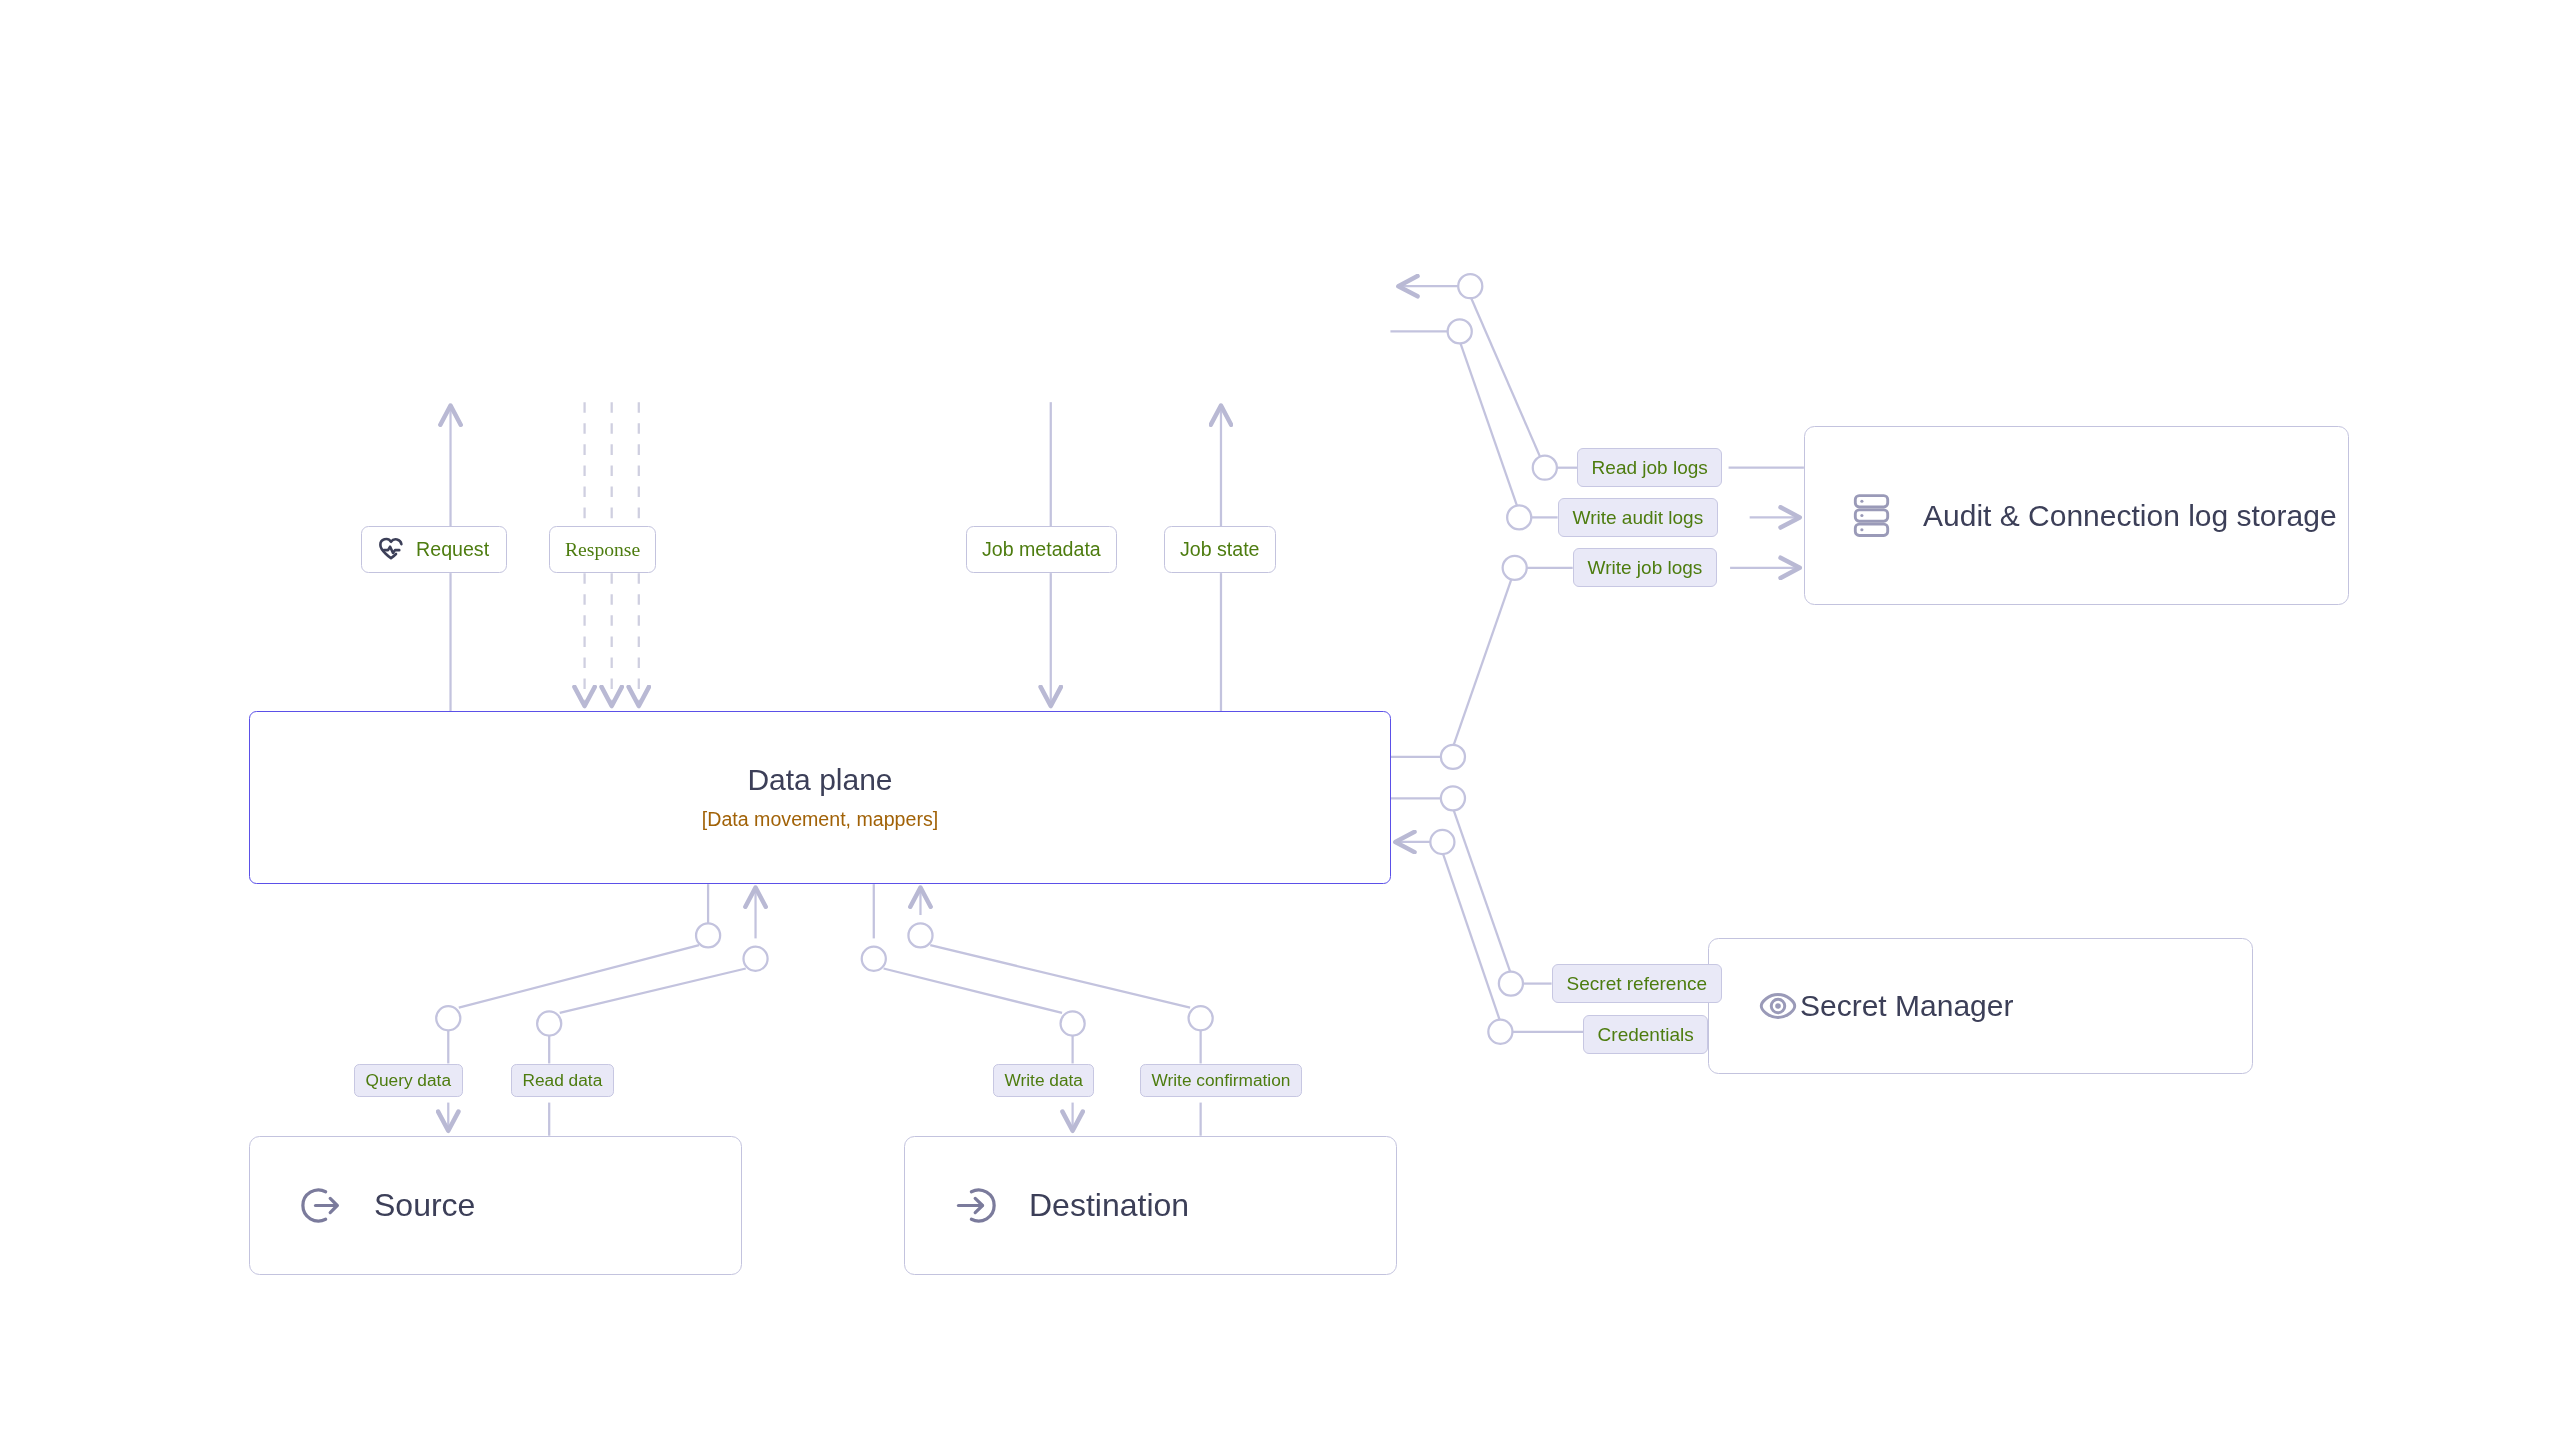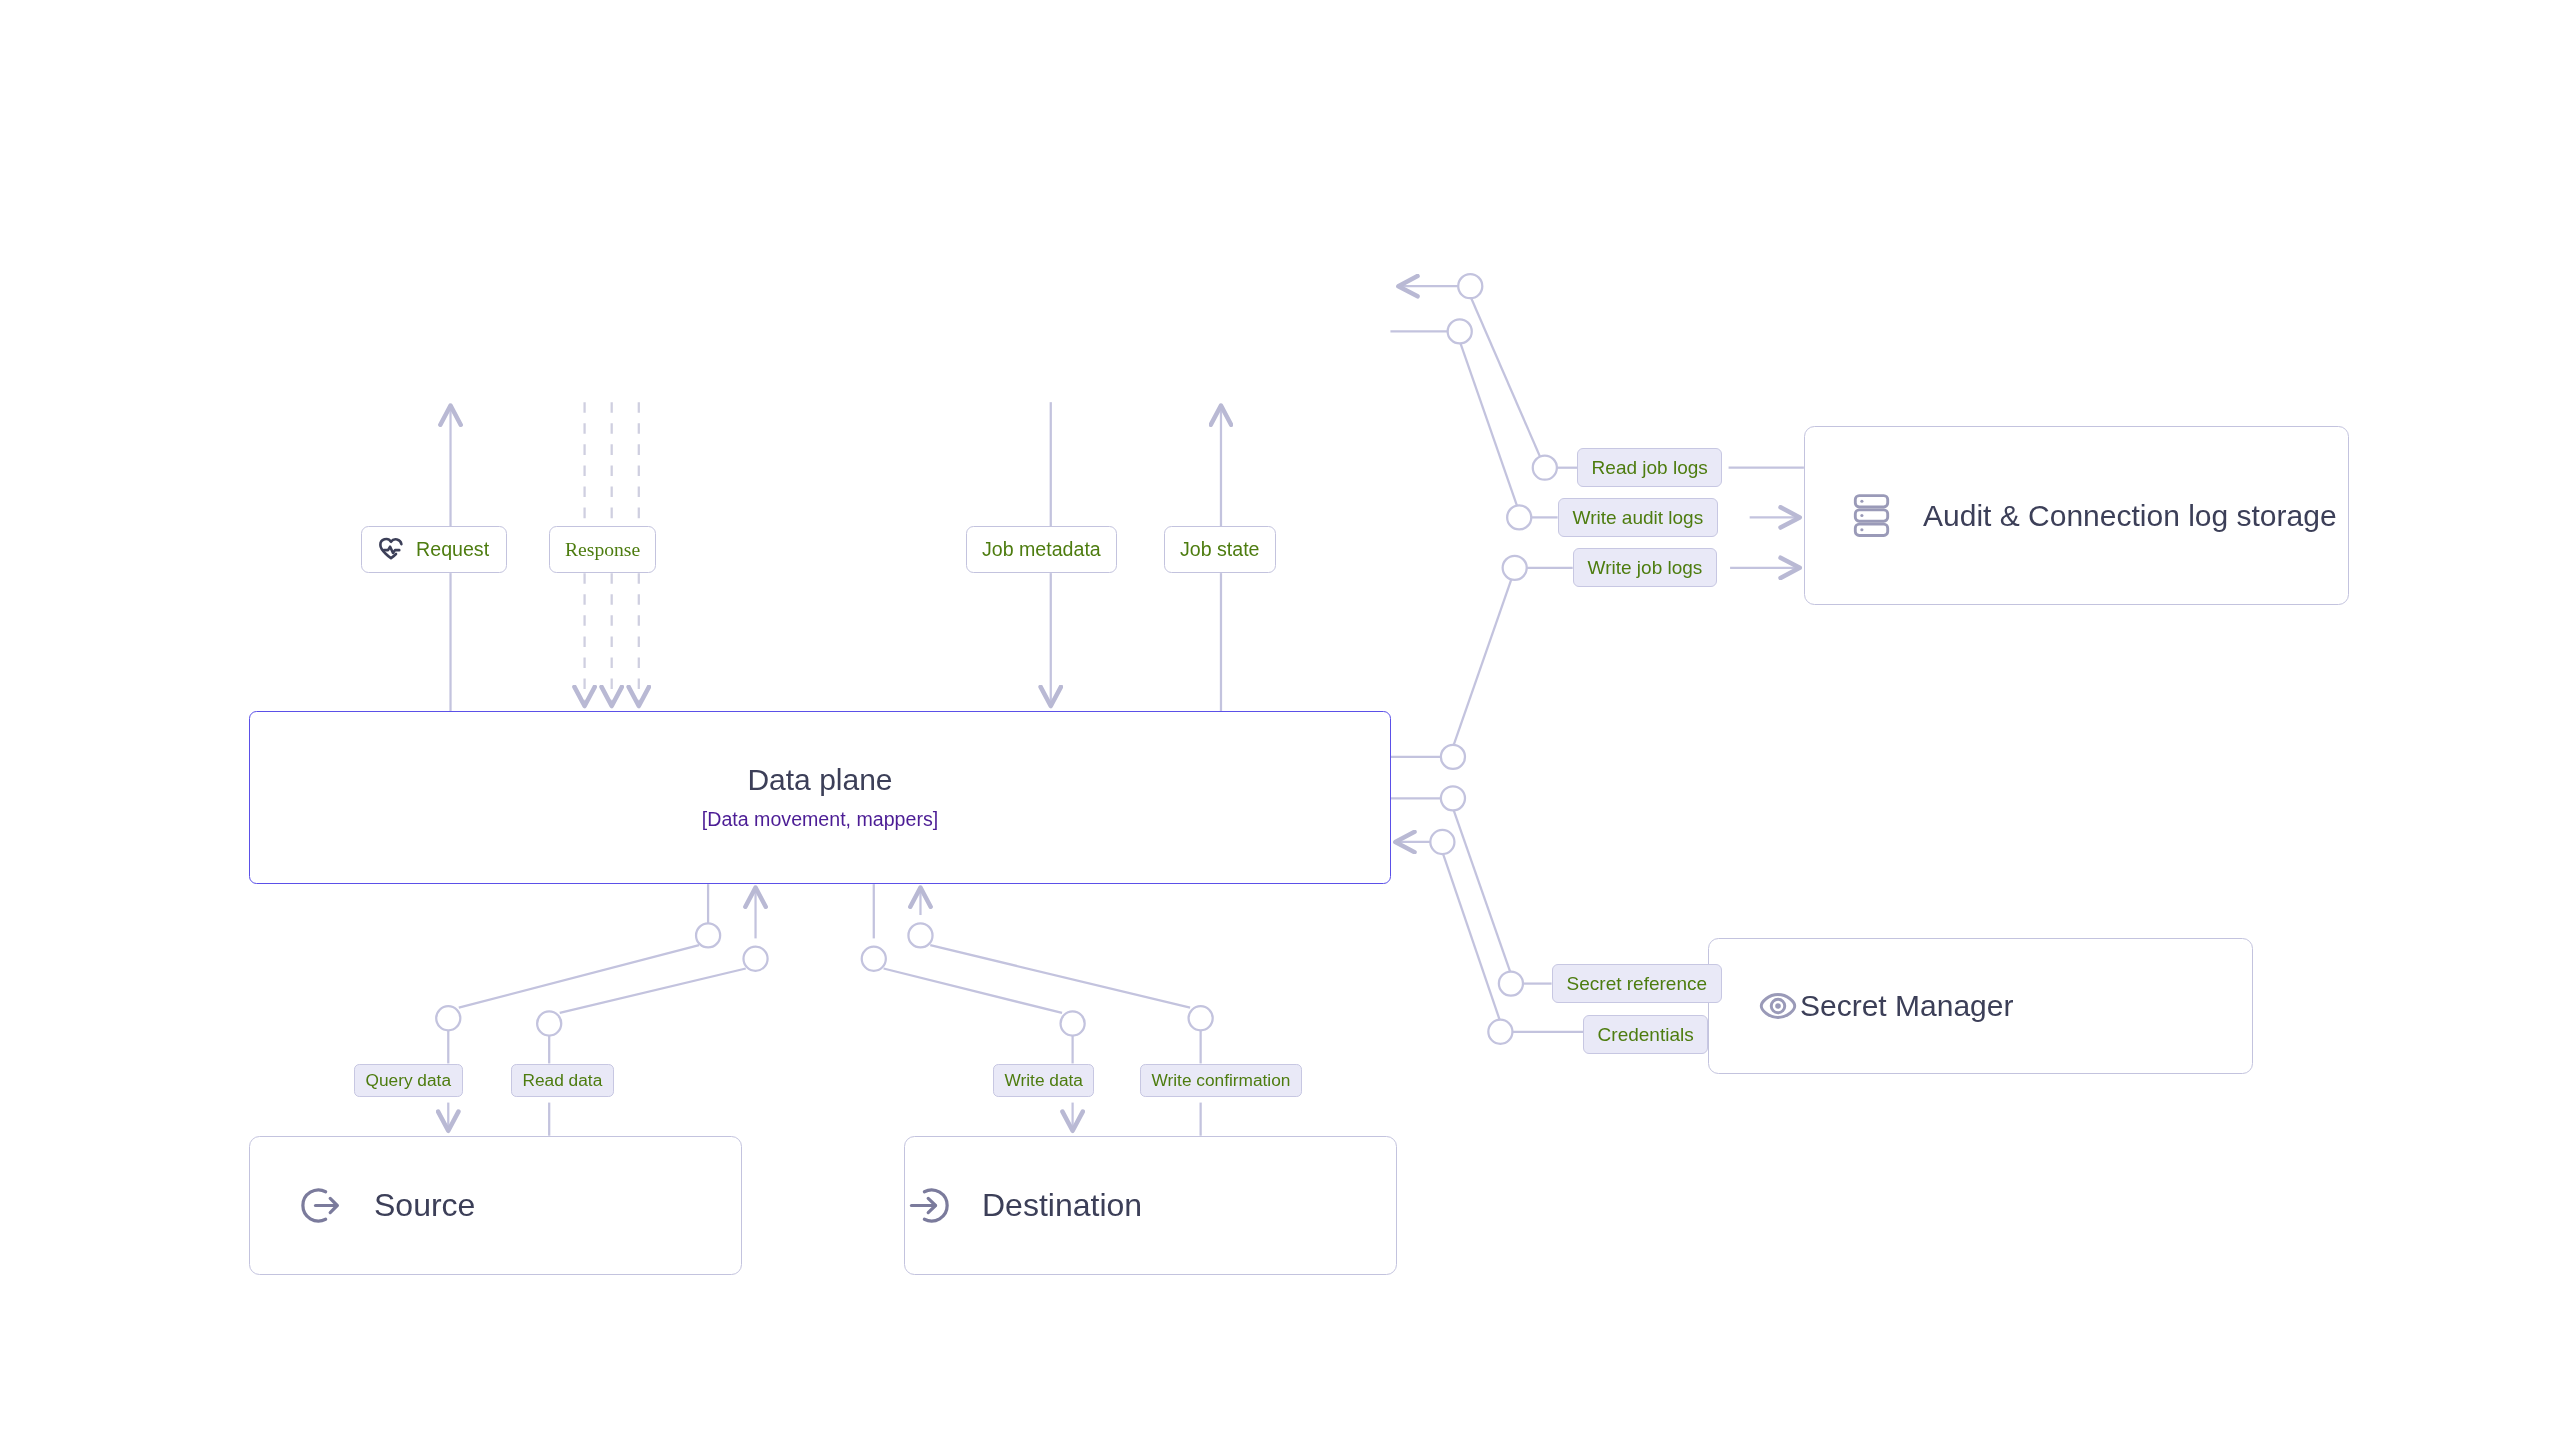--- a/index.html
+++ b/index.html
@@ -34,34 +34,34 @@
   .cp-sub{position:relative;font-size:19.6px;margin-top:15px;line-height:1;}
 
   
   .data-plane{
     left:249px;top:711px;width:1142px;height:173px;
     border:1.9px solid #5b50e8;border-radius:7.5px;background:#fff;
     display:flex;flex-direction:column;align-items:center;justify-content:center;
     color:#3c3f58;
   }
   .dp-title{font-size:30px;line-height:1;}
-  .dp-sub{font-size:19.6px;margin-top:15px;line-height:1;color:#4c1d95;}
+  .dp-sub{font-size:19.6px;margin-top:15px;line-height:1;color:#a16207;}
 
   
   .card{
     border:1.5px solid #c3c3de;border-radius:10.5px;background:#fff;
     display:flex;align-items:center;color:#3c3f58;
   }
   .card .ic{flex:0 0 auto;display:flex;align-items:center;justify-content:center;}
   .card .lbl{font-size:30px;line-height:1.2;}
 
   .audit-card{left:1804px;top:426px;width:545px;height:179px;padding-left:47px;gap:32px;}
   .secret-card{left:1708px;top:938px;width:545px;height:136px;padding-left:47px;}
   .source-card{left:249px;top:1136px;width:493px;height:139px;padding-left:47px;gap:30px;}
-  .dest-card{left:904px;top:1136px;width:493px;height:139px;gap:30px;}
+  .dest-card{left:904px;top:1136px;width:493px;height:139px;padding-left:47px;gap:30px;}
   .source-card .lbl,.dest-card .lbl{font-size:32px;}
 
   
   .badge{
     position:absolute;box-sizing:border-box;display:flex;align-items:center;
     justify-content:center;gap:10.5px;white-space:nowrap;color:#4d7c0f;
     border:1.5px solid #c3c3de;border-radius:6.8px;line-height:1;
   }
   .badge.white{background:#ffffff;}
   .badge.lav{background:#e9e9f7;border-color:#c7c7e2;border-radius:6px;}

